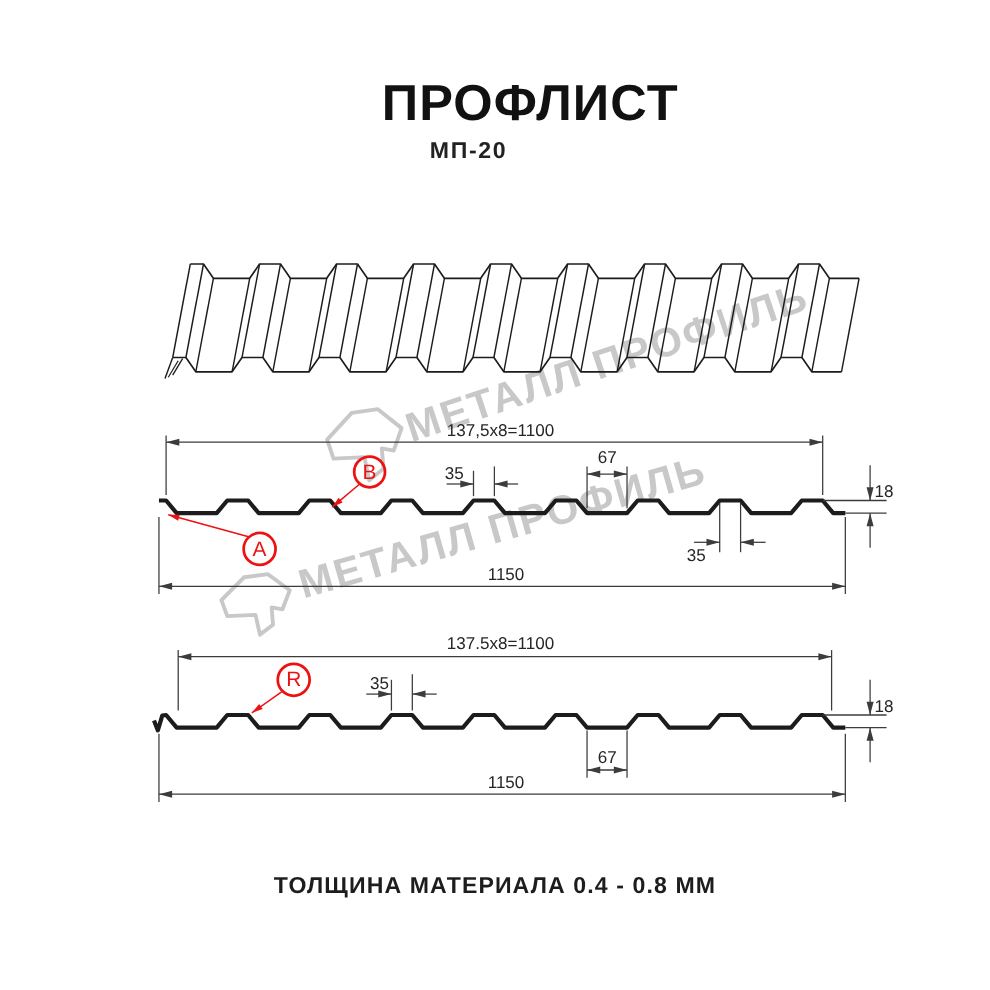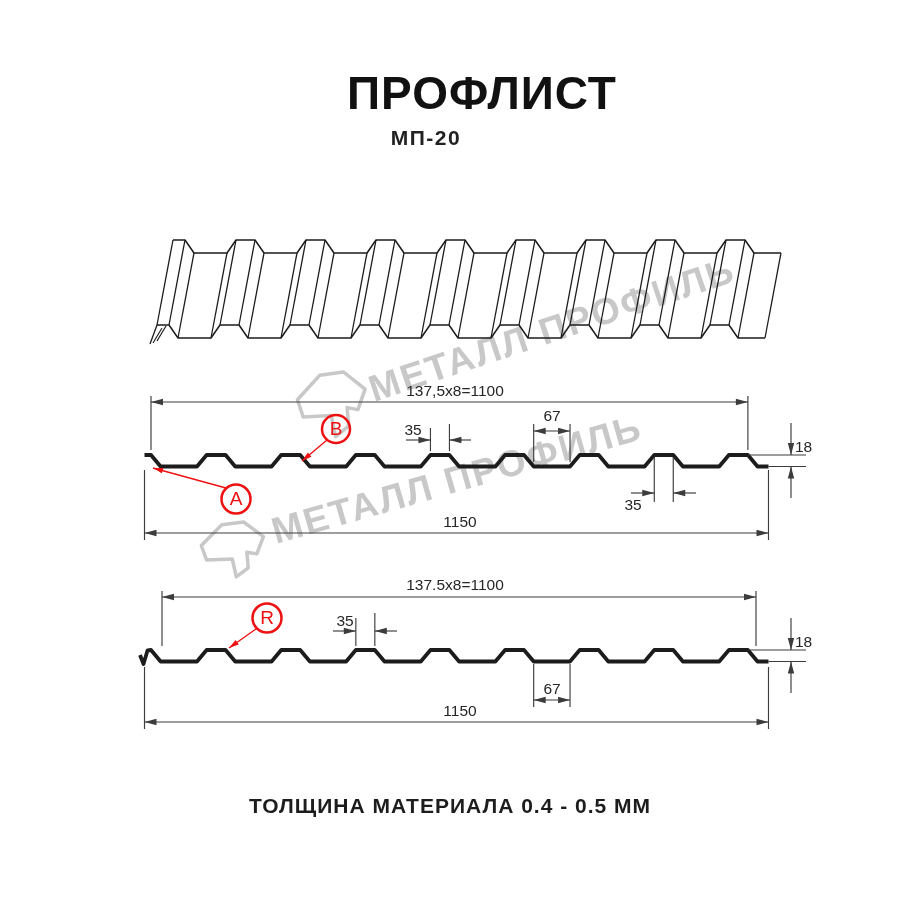--- a/index.html
+++ b/index.html
@@ -167,13 +167,13 @@
   <text class="lbl" x="336" y="435">B</text>
 
   <text class="dim mid" x="455" y="590">137.5x8=1100</text>
   <text class="dim mid" x="345" y="626">35</text>
   <text class="dim" x="795" y="647">18</text>
   <text class="dim mid" x="552" y="694">67</text>
   <text class="dim mid" x="460" y="716">1150</text>
   <text class="lbl" x="267" y="624">R</text>
 </svg>
 
-<div class="footer">ТОЛЩИНА МАТЕРИАЛА 0.4 - 0.5 ММ</div>
+<div class="footer">ТОЛЩИНА МАТЕРИАЛА 0.4 - 0.8 ММ</div>
 
 </body></html>

